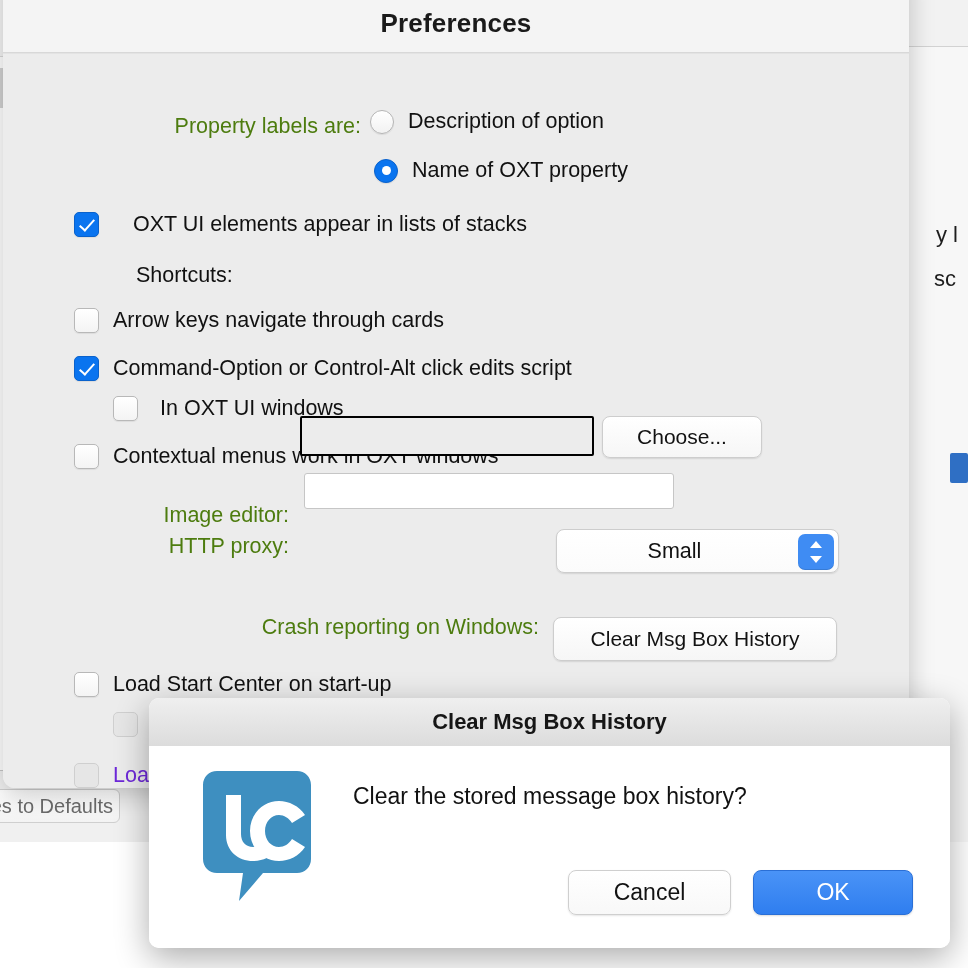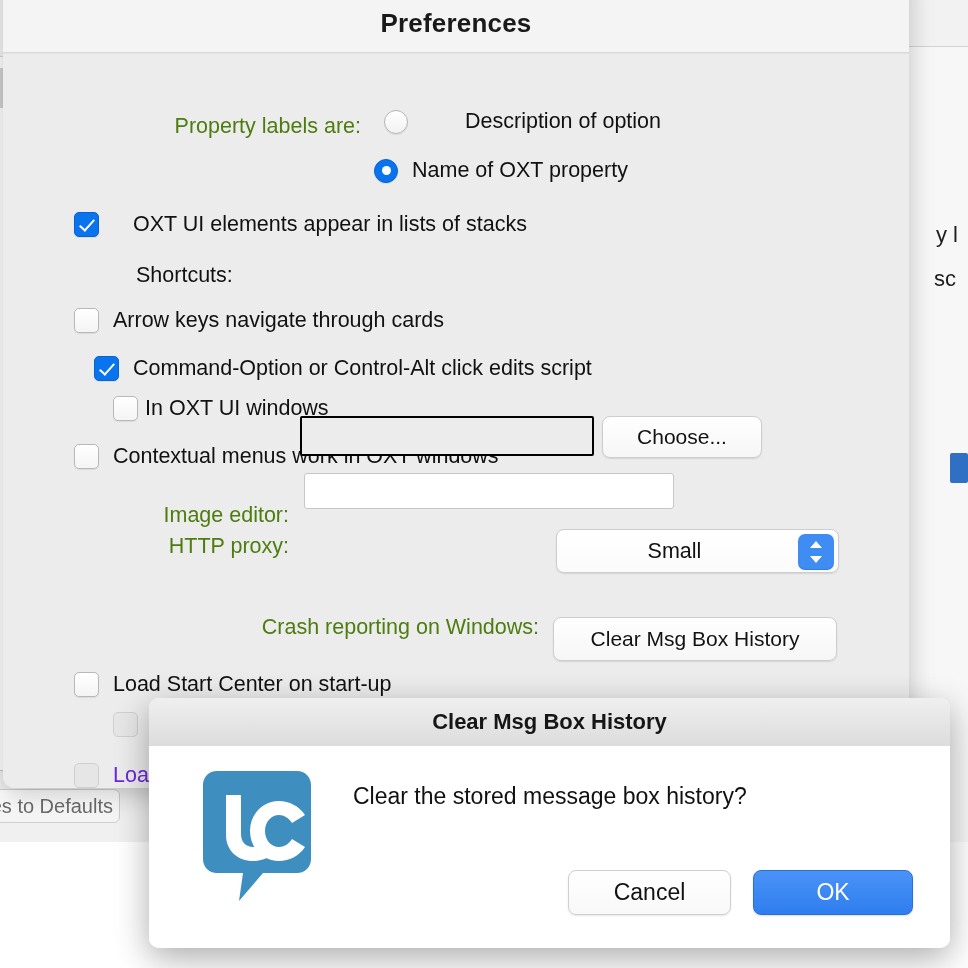--- a/index.html
+++ b/index.html
@@ -423,21 +423,21 @@
     <div class="prefs-titlebar">
       <div class="prefs-title">Preferences</div>
 
     </div>
     <div class="prefs-divider"></div>
 
     <div class="prefs-body">
 
       <div class="lbl-right" style="left:0px; top:60px; width:358px;">Property labels are:</div>
 
-      <div class="row" style="left:381px; top:55px;gap:43px;">
+      <div class="row" style="left:367px; top:55px;">
         <span class="radio"></span>
         <span class="lbl" style="margin-left:14px;">Description of option</span>
       </div>
 
       <div class="row" style="left:371px; top:104px;">
         <span class="radio on"></span>
         <span class="lbl" style="margin-left:14px;">Name of OXT property</span>
       </div>
 
       <div class="row" style="left:71px; top:158px;gap:20px;">
@@ -445,28 +445,28 @@
         <span class="lbl" style="margin-left:14px;">OXT UI elements appear in lists of stacks</span>
       </div>
 
       <div class="lbl" style="position:absolute; left:133px; top:209px;">Shortcuts:</div>
 
       <div class="row" style="left:71px; top:254px;">
         <span class="cb"></span>
         <span class="lbl" style="margin-left:14px;">Arrow keys navigate through cards</span>
       </div>
 
-      <div class="row" style="left:71px; top:302px;margin-left:20px;">
+      <div class="row" style="left:71px; top:302px;">
         <span class="cb on"></span>
         <span class="lbl" style="margin-left:14px;">Command-Option or Control-Alt click edits script</span>
       </div>
 
       <div class="row" style="left:110px; top:342px;">
         <span class="cb"></span>
-        <span class="lbl" style="margin-left:7px;">In OXT UI windows</span>
+        <span class="lbl" style="margin-left:22px;">In OXT UI windows</span>
       </div>
 
       <div class="row" style="left:71px; top:390px;">
         <span class="cb"></span>
         <span class="lbl" style="margin-left:14px;">Contextual menus work in OXT windows</span>
       </div>
 
       <div class="lbl-right" style="left:0px; top:449px; width:286px;">Image editor:</div>
       <div class="field focused" style="left:297px; top:362px; width:294px; height:40px;"></div>
       <div class="btn" style="left:599px; top:362px; width:160px; height:42px;">

